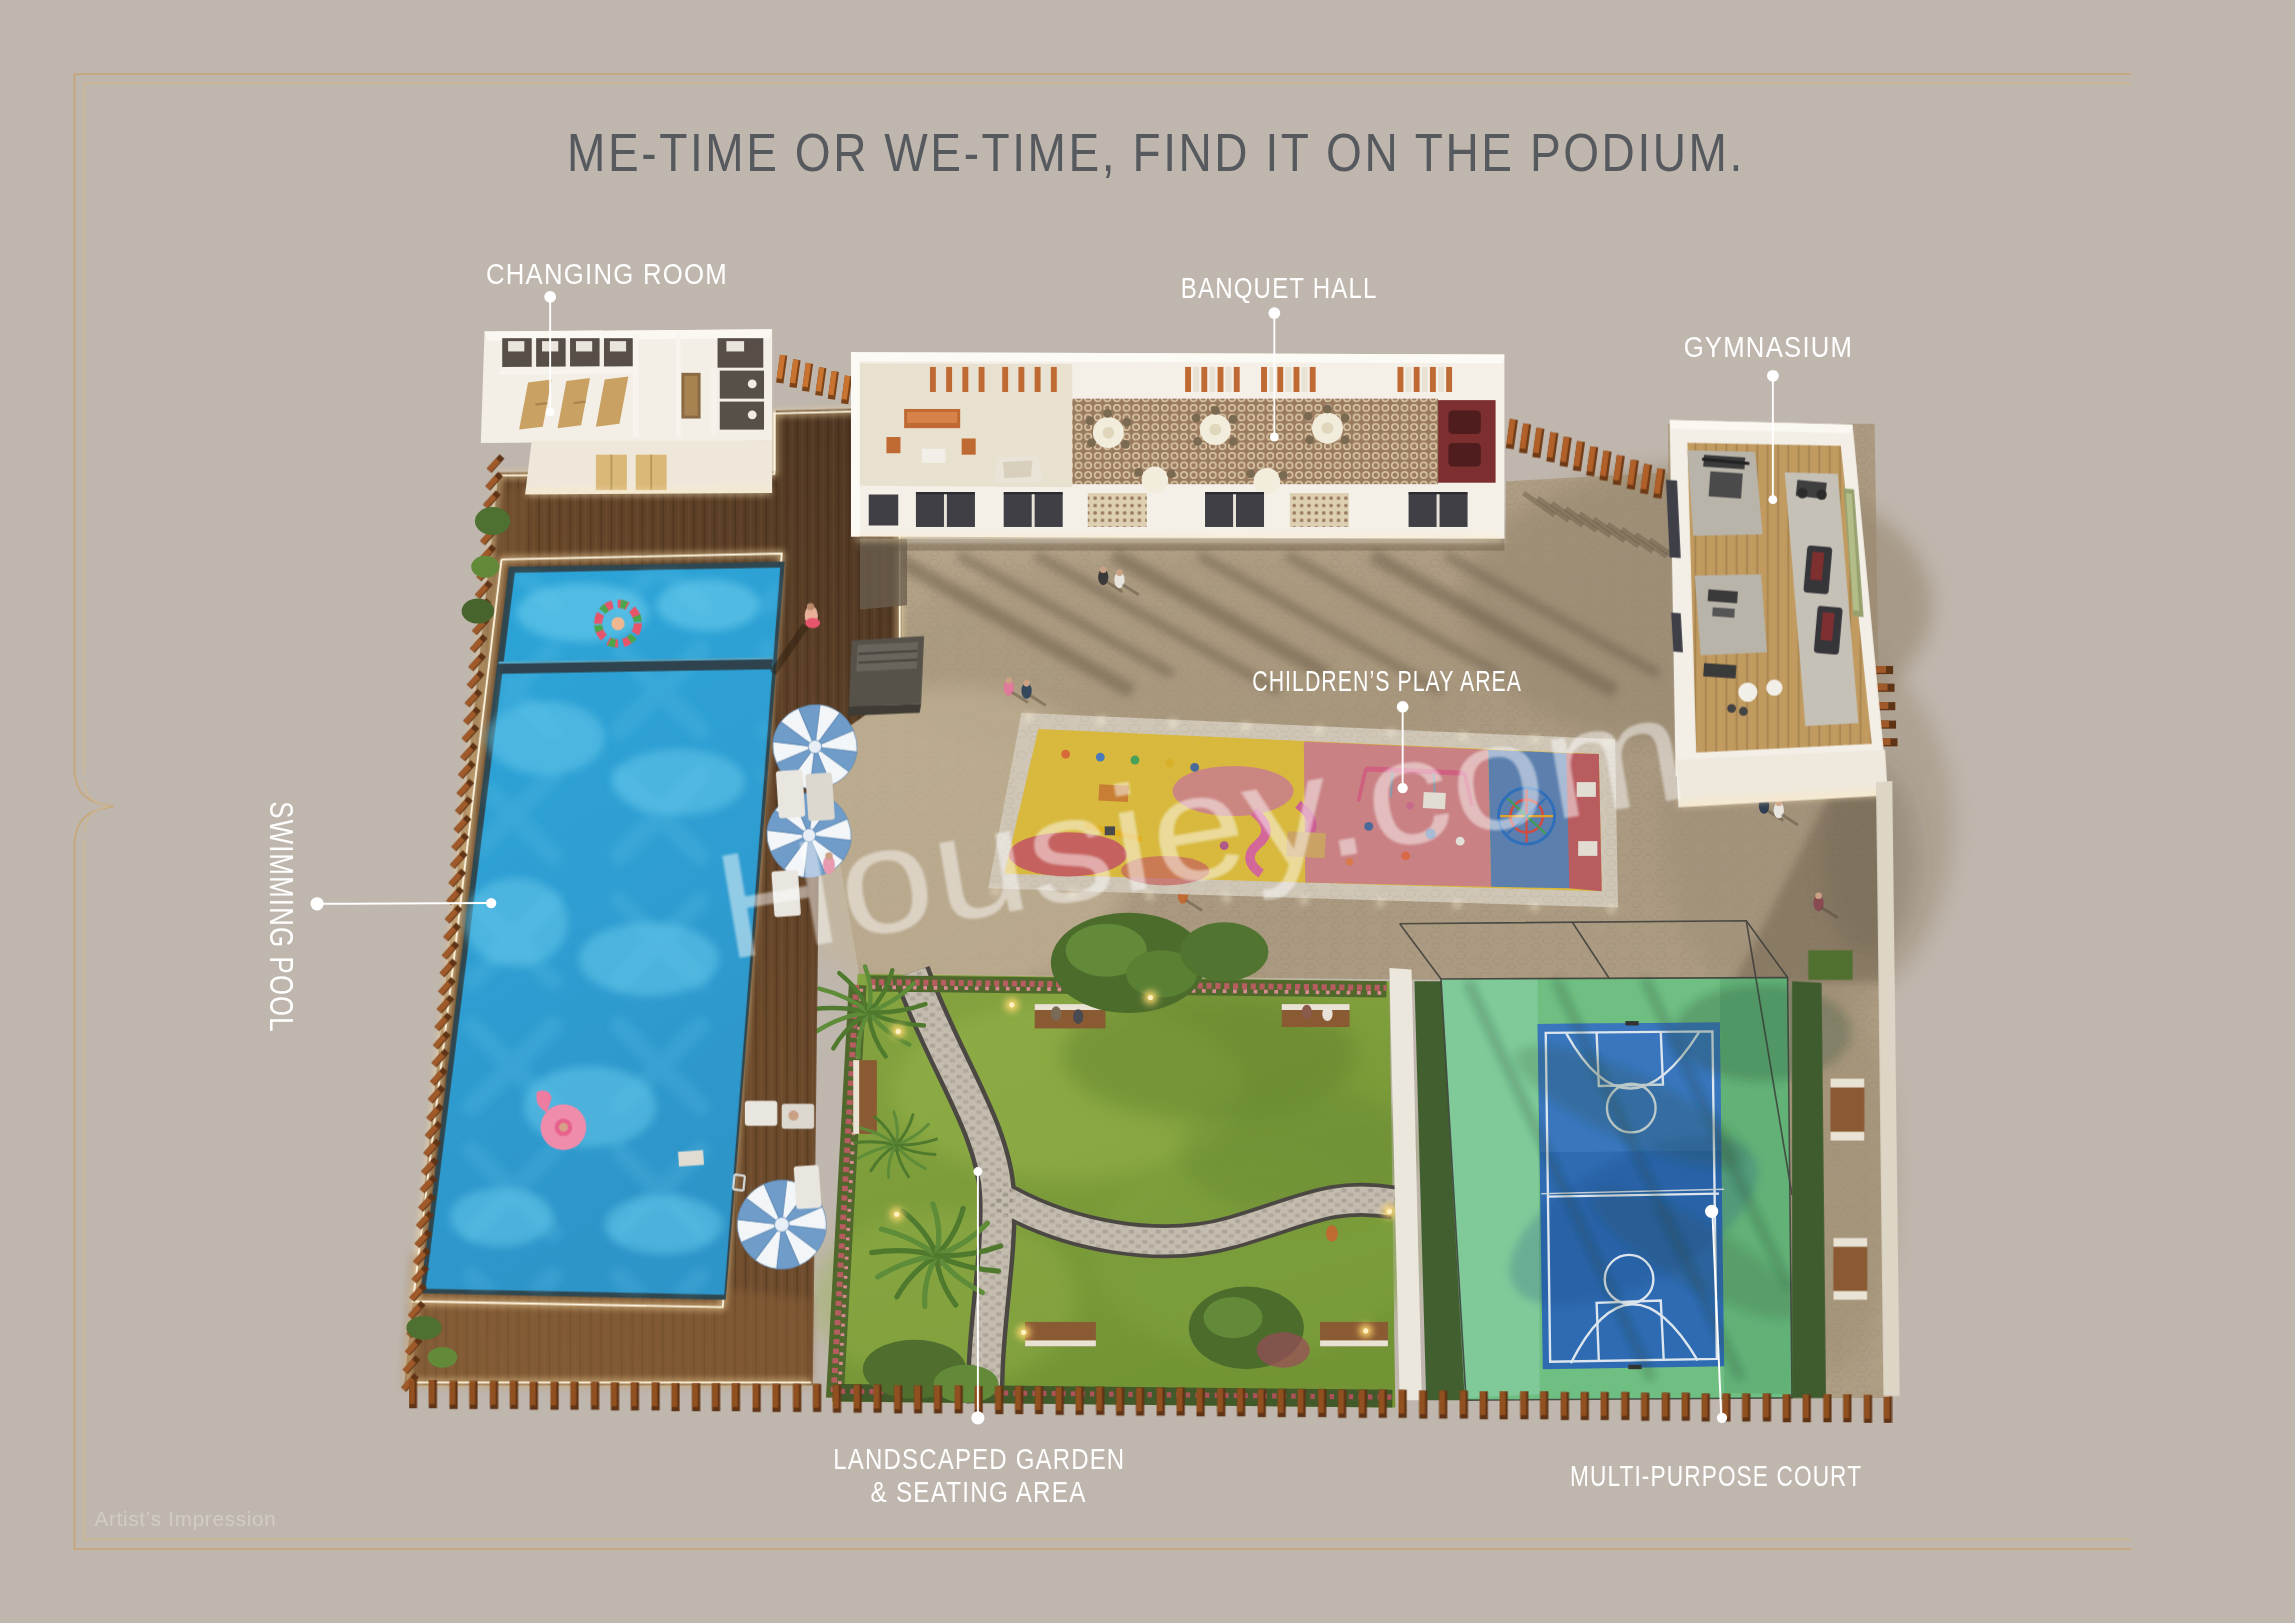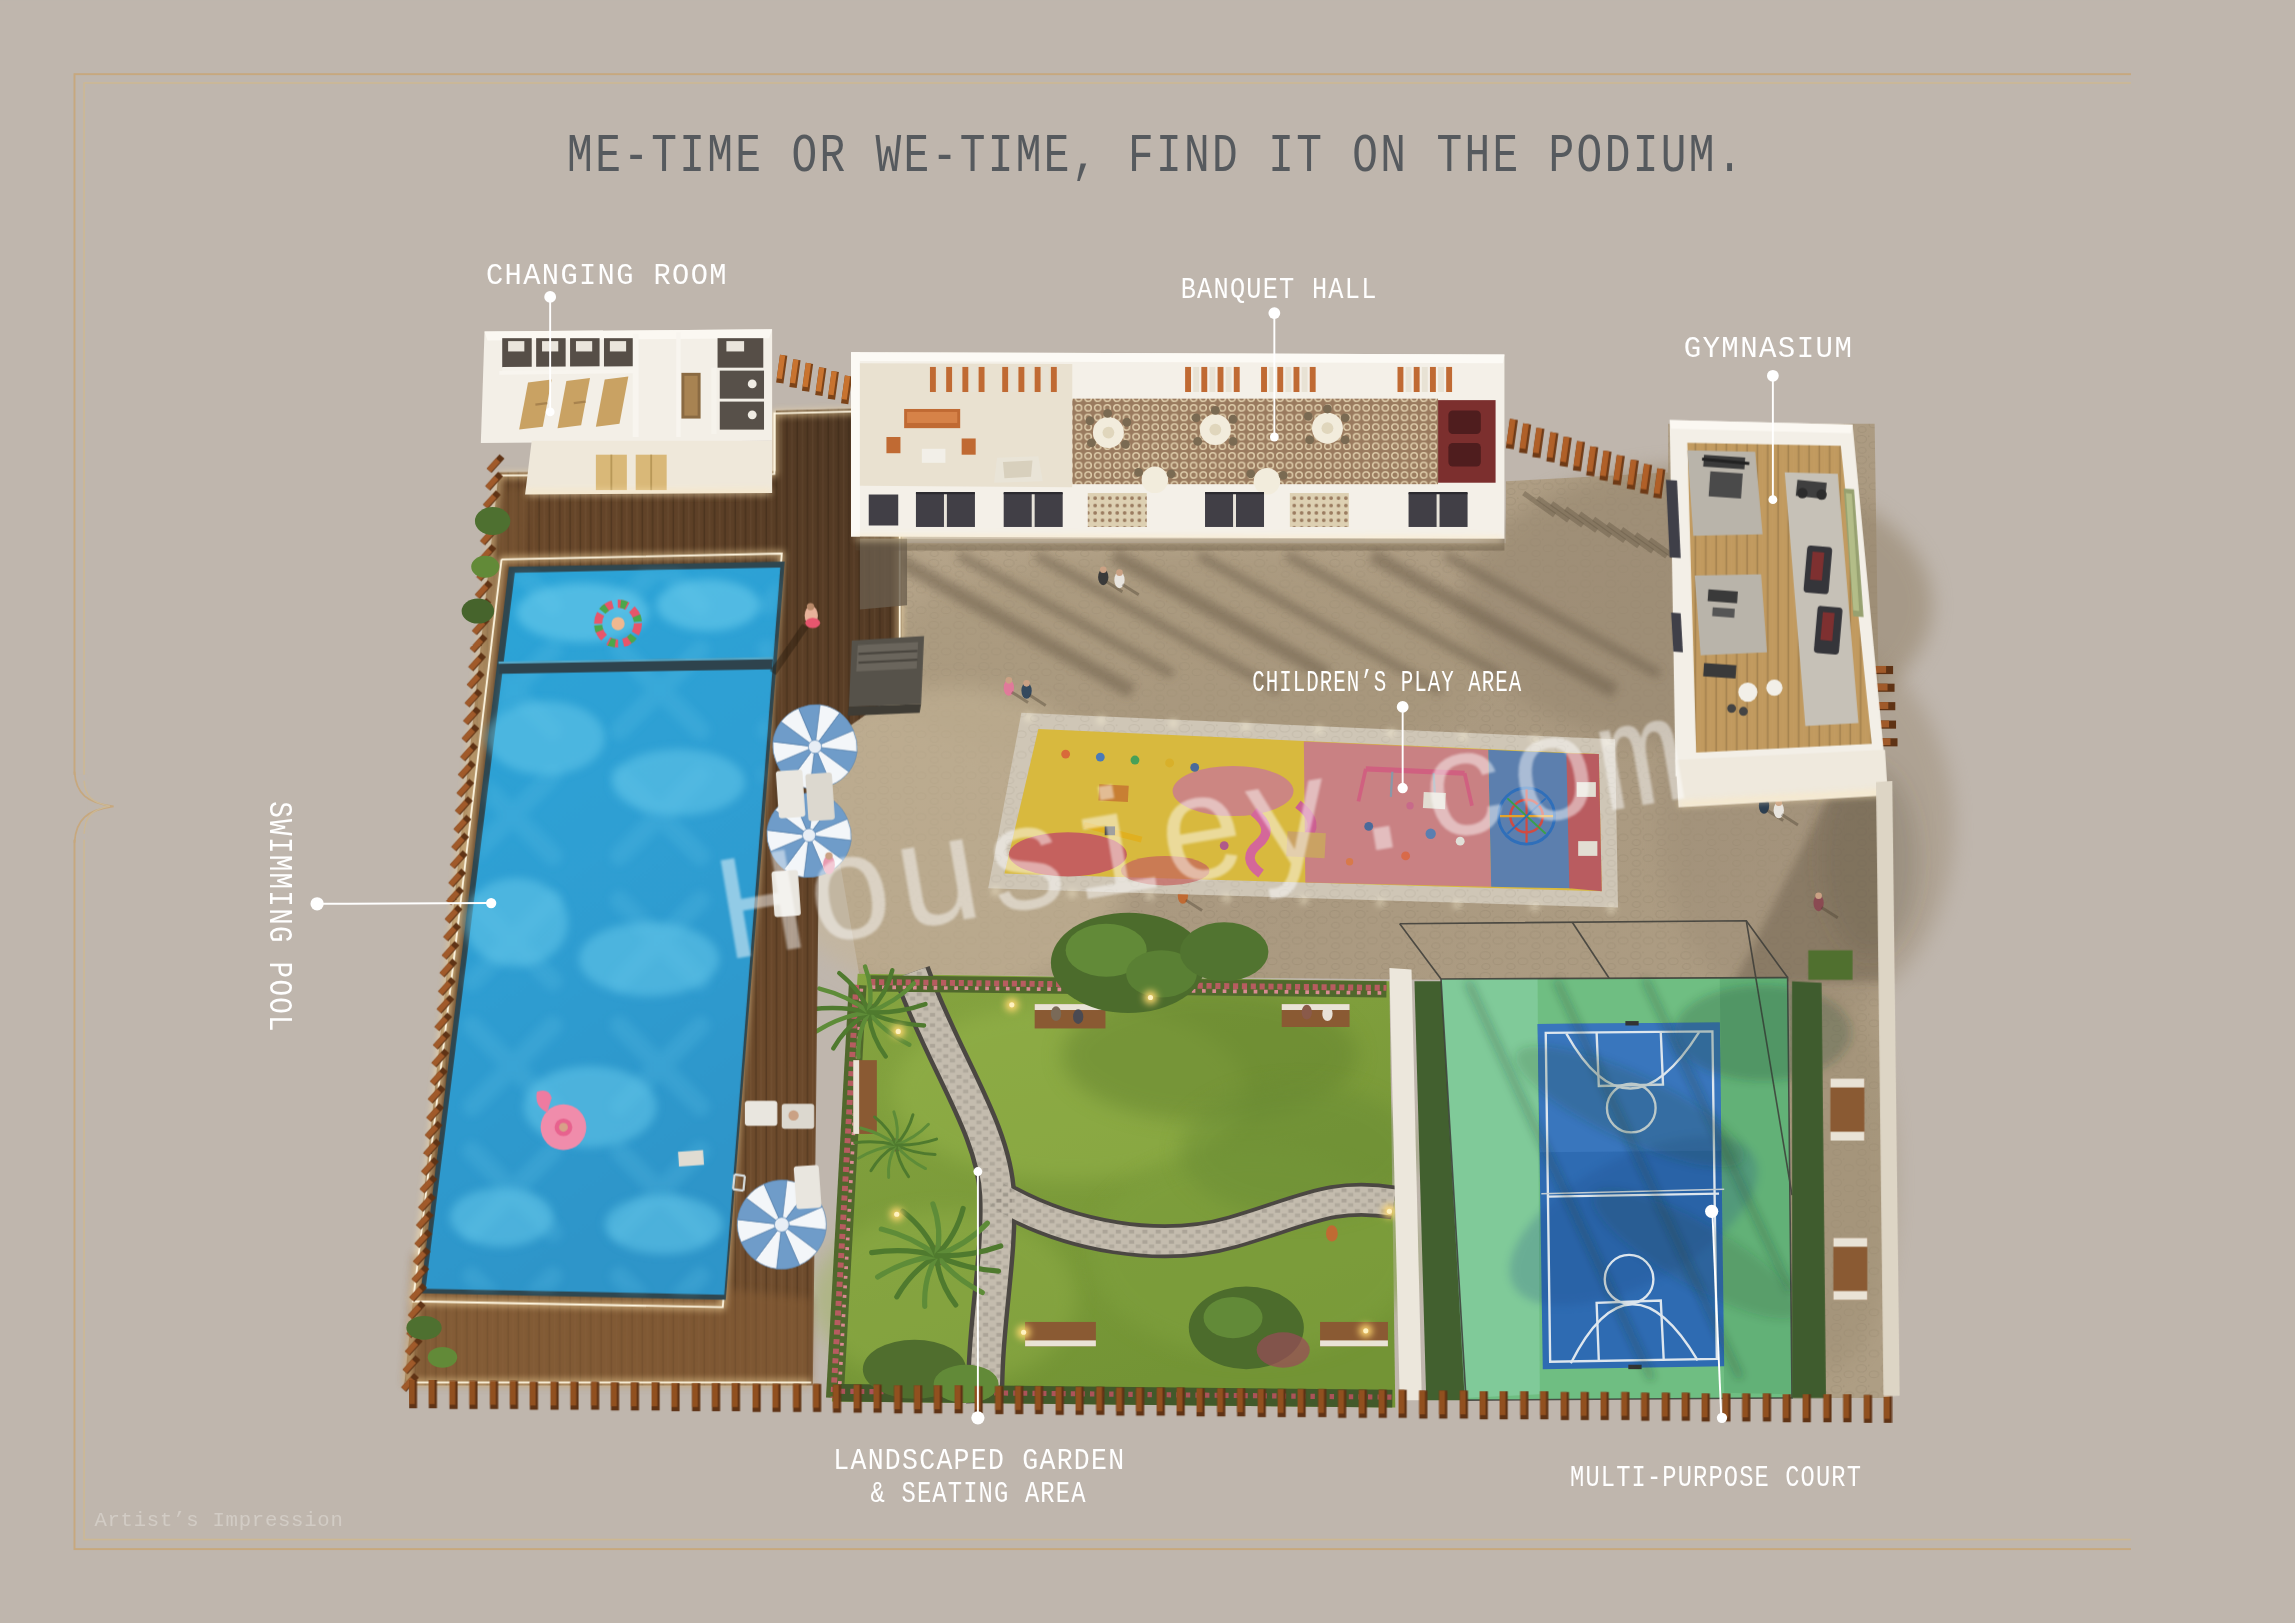--- a/index.html
+++ b/index.html
@@ -1,15 +1,15 @@
 <!DOCTYPE html>
 <html style="font-size:11.8px"><head><meta charset="utf-8">
 <style>
 html,body{margin:0;padding:0;background:#bfb6ad;}
-#page{position:relative;width:2131px;height:1624px;overflow:hidden;font-family:Liberation Mono, monospace;}
+#page{position:relative;width:2131px;height:1624px;overflow:hidden;font-family:Liberation Sans, sans-serif;}
 svg{position:absolute;left:0;top:0;}
 </style></head><body>
 <div id="page">
 <svg width="2295" height="1624" viewBox="0 0 3112 2201">
 <defs>
 <linearGradient id="deckg" x1="1" y1="0" x2="0" y2="1">
 <stop offset="0" stop-color="#4b3522"></stop>
           <stop offset="0.45" stop-color="#6b492b"></stop>
           <stop offset="1" stop-color="#7f5b37"></stop>
 </linearGradient>

